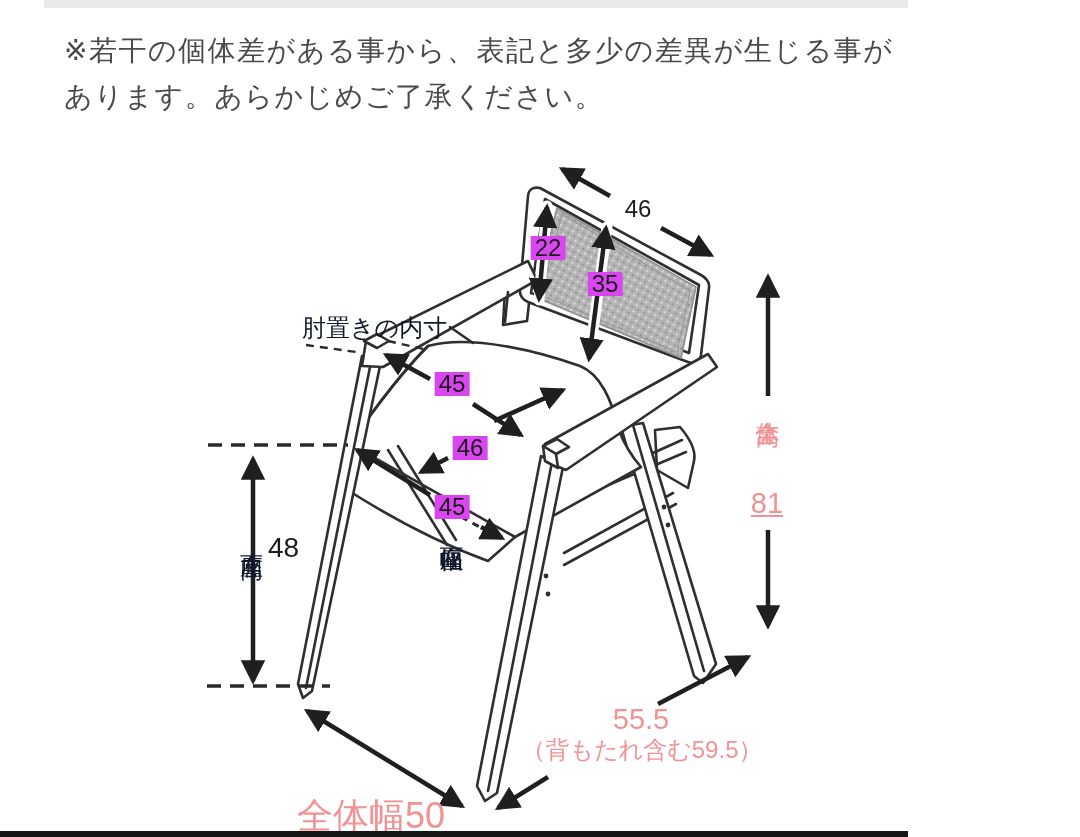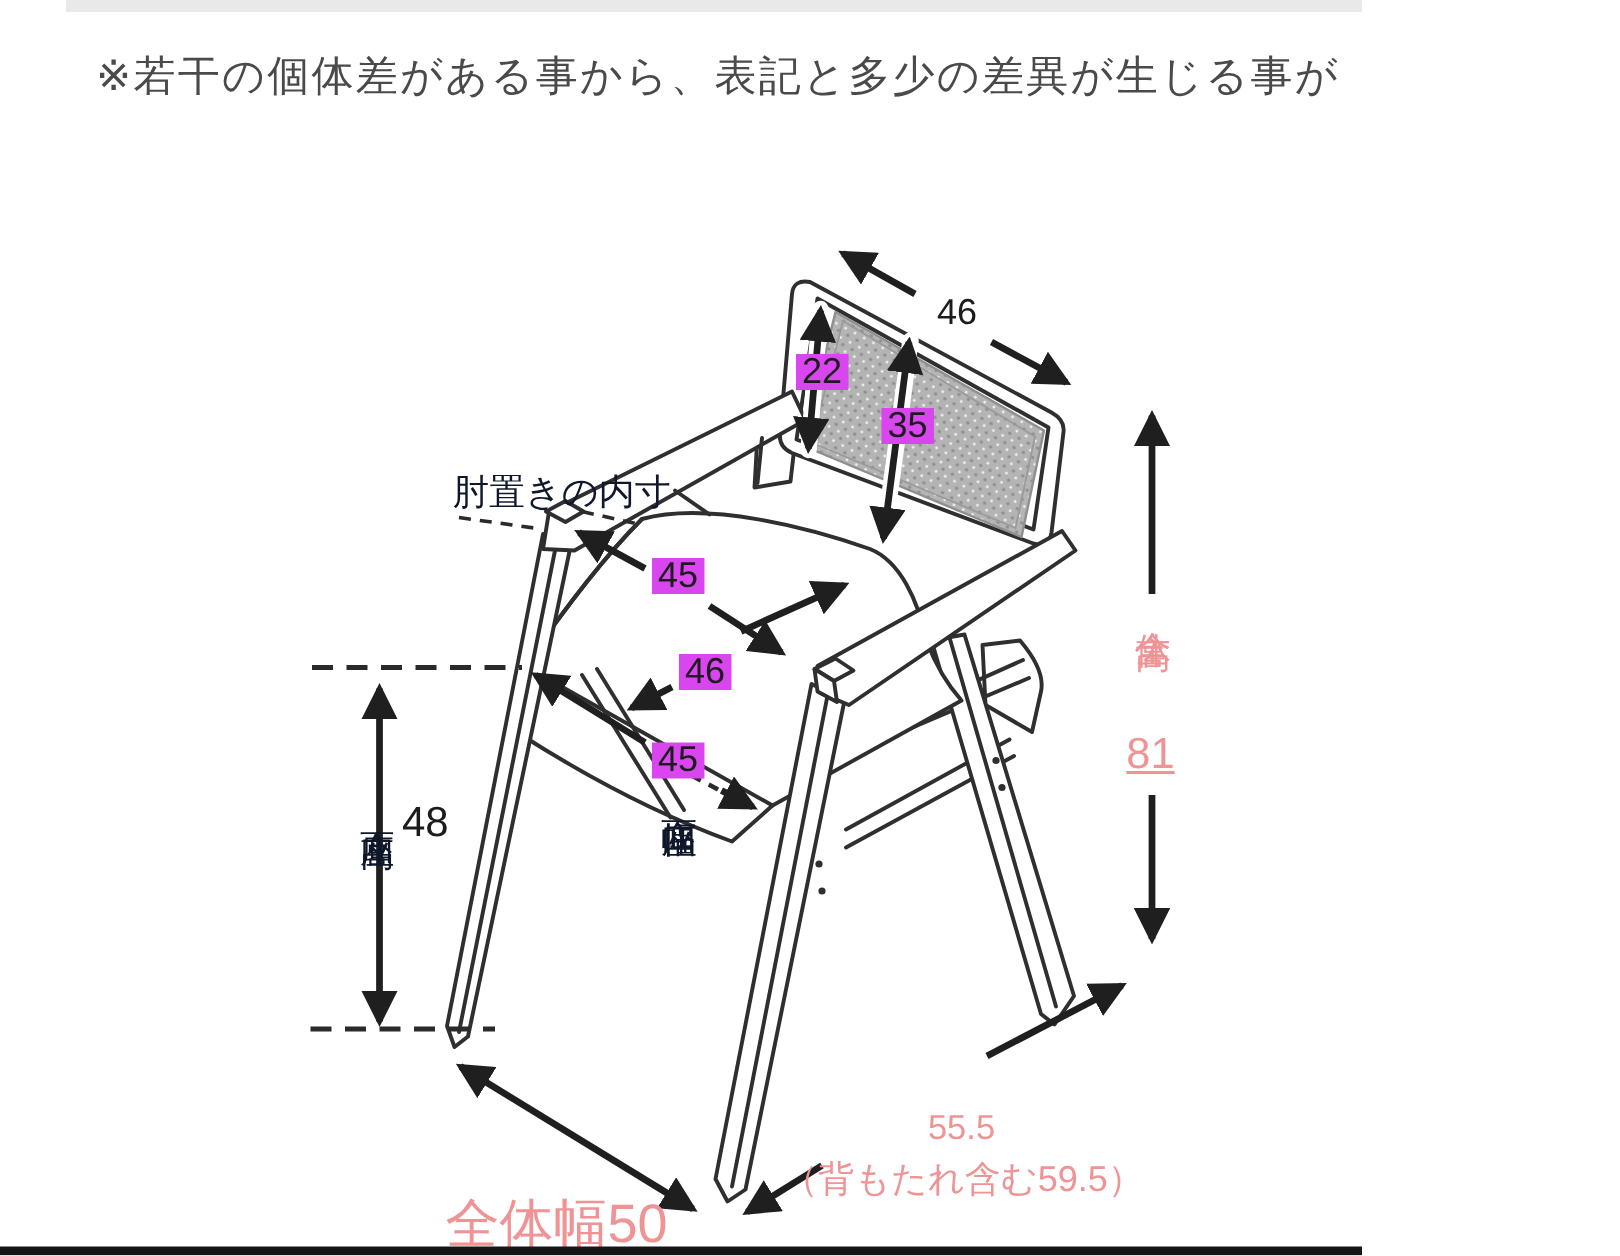--- a/index.html
+++ b/index.html
@@ -24,20 +24,21 @@
 </style>
 </head>
 <body>
 
 <div id="stage">
 
   <div id="top-strip"></div>
 
   <div id="disclaimer">
     <div>※若干の個体差がある事から、表記と多少の差異が生じる事が</div>
+    <div>あります。あらかじめご了承ください。</div>
   </div>
 
   <svg id="chair-svg" width="1080" height="837" viewBox="0 0 1080 837">
     <defs>
       <pattern id="meshp" width="7" height="7" patternUnits="userSpaceOnUse" patternTransform="rotate(28)">
         <rect width="7" height="7" fill="#b4b4b4"></rect>
         <circle cx="2" cy="2" r="1.1" fill="#8d8d8d"></circle>
         <circle cx="5.5" cy="5.5" r="0.9" fill="#ffffff" opacity="0.85"></circle>
       </pattern>
       <marker id="ah" viewBox="0 0 10 10" refX="8.5" refY="5" markerWidth="5.4" markerHeight="5.4" orient="auto-start-reverse">
@@ -162,17 +163,17 @@
   <div class="lbl dim ctr wbg" style="left:452px;top:495px;">45</div>
   <div class="lbl jp vtext ctr" style="left:452px;top:527px;">座面幅</div>
 
   <div class="lbl jp vtext ctr" style="left:252px;top:536px;font-size:23px;">座面高</div>
   <div class="lbl" style="left:268px;top:532px;font-size:28px;">48</div>
 
   <div class="lbl jp vtext ctr pink" style="left:768px;top:402px;">全体高</div>
   <div class="lbl ctr pink" style="left:767px;top:487px;font-size:29px;text-decoration:underline;">81</div>
 
   <div class="lbl ctr pink" style="left:371px;top:792px;font-size:36px;">全体幅50</div>
-  <div class="lbl ctr pink" style="left:641px;top:738px;font-size:23px;text-align:right;">55.5</div>
-  <div class="lbl ctr pink" style="left:642px;top:770px;font-size:24px;">（背もたれ含む59.5）</div>
+  <div class="lbl ctr pink" style="left:641px;top:703px;font-size:29px;text-align:right;">55.5</div>
+  <div class="lbl ctr pink" style="left:642px;top:734px;font-size:24px;">（背もたれ含む59.5）</div>
 
   <div id="bottom-bar"></div>
 </div>
 
 </body></html>

